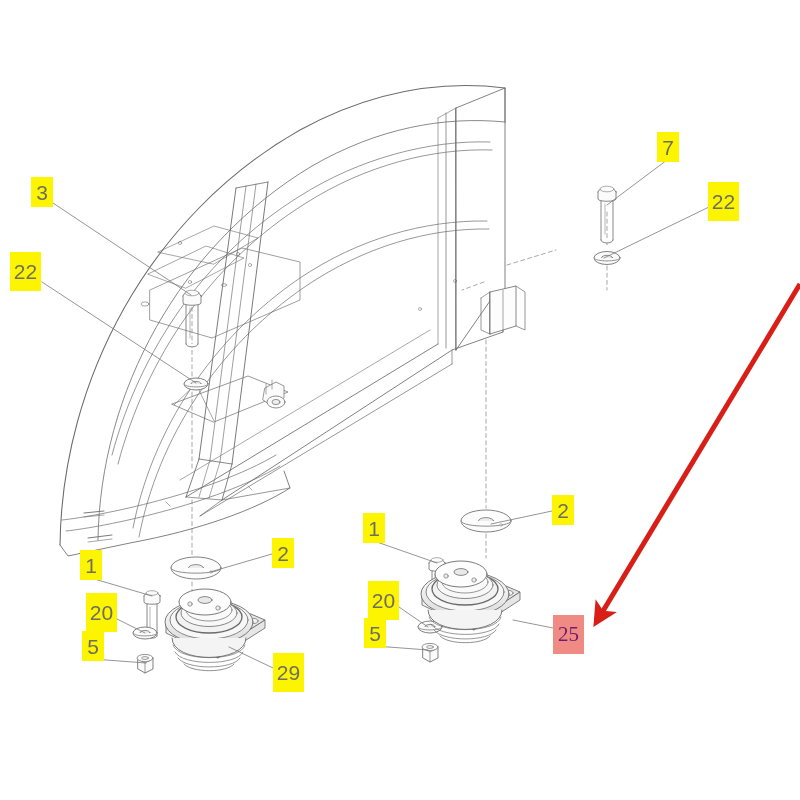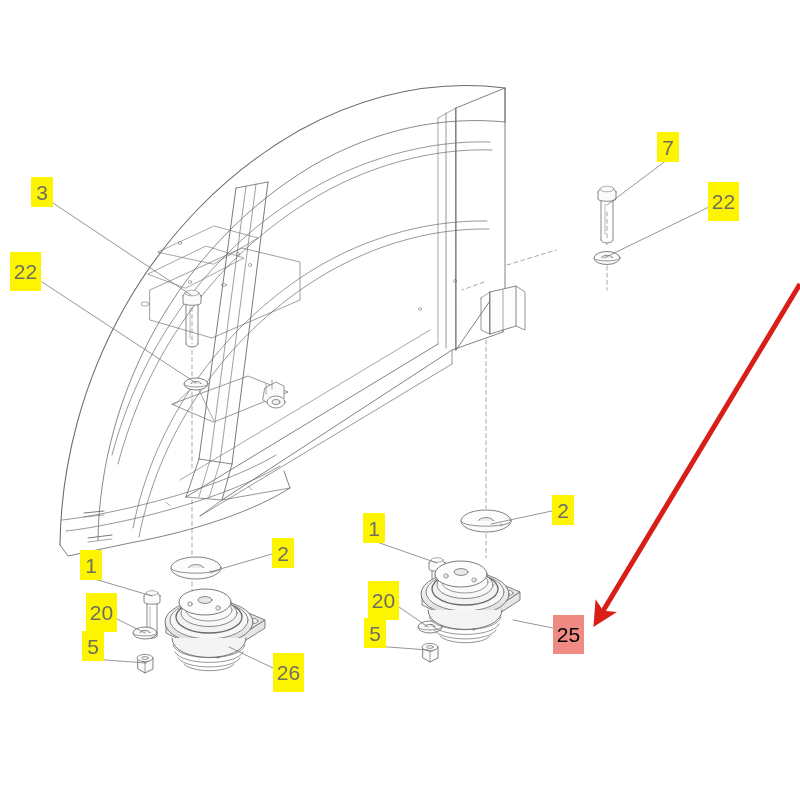--- a/index.html
+++ b/index.html
@@ -33,21 +33,22 @@
     line-height: 1;
     color: #6e6e62;
     letter-spacing: 0px;
     user-select: none;
   }
   .callout.yellow {
     background: #fdf500;
   }
   .callout.red {
     background: #ef8b82;
-    color: #000000;
+    color: #701a75;
+    font-family: Liberation Serif, serif;
   }
   .callout.w1 { width: 22px; height: 30px; }
   .callout.w2 { width: 31px; height: 39px; }
 </style>
 </head>
 <body>
 
 <div id="stage">
 
   <svg id="drawing" viewBox="0 0 800 800">
@@ -352,21 +353,21 @@
 
   <div class="callout yellow w1" style="left:31px;  top:177px;">3</div>
   <div class="callout yellow w2" style="left:10px;  top:252px;">22</div>
   <div class="callout yellow w1" style="left:657px; top:132px;">7</div>
   <div class="callout yellow w2" style="left:708px; top:182px;">22</div>
 
   <div class="callout yellow w1" style="left:80px;  top:550px;">1</div>
   <div class="callout yellow w1" style="left:272px; top:538px;">2</div>
   <div class="callout yellow w2" style="left:86px;  top:593px;">20</div>
   <div class="callout yellow w1" style="left:82px;  top:631px;">5</div>
-  <div class="callout yellow w2" style="left:273px; top:653px;">26</div>
+  <div class="callout yellow w2" style="left:273px; top:653px;">29</div>
 
   <div class="callout yellow w1" style="left:363px; top:513px;">1</div>
   <div class="callout yellow w1" style="left:552px; top:495px;">2</div>
   <div class="callout yellow w2" style="left:368px; top:581px;">20</div>
   <div class="callout yellow w1" style="left:364px; top:618px;">5</div>
   <div class="callout red w2" style="left:553px; top:615px;">25</div>
 
 </div>
 
 </body></html>

